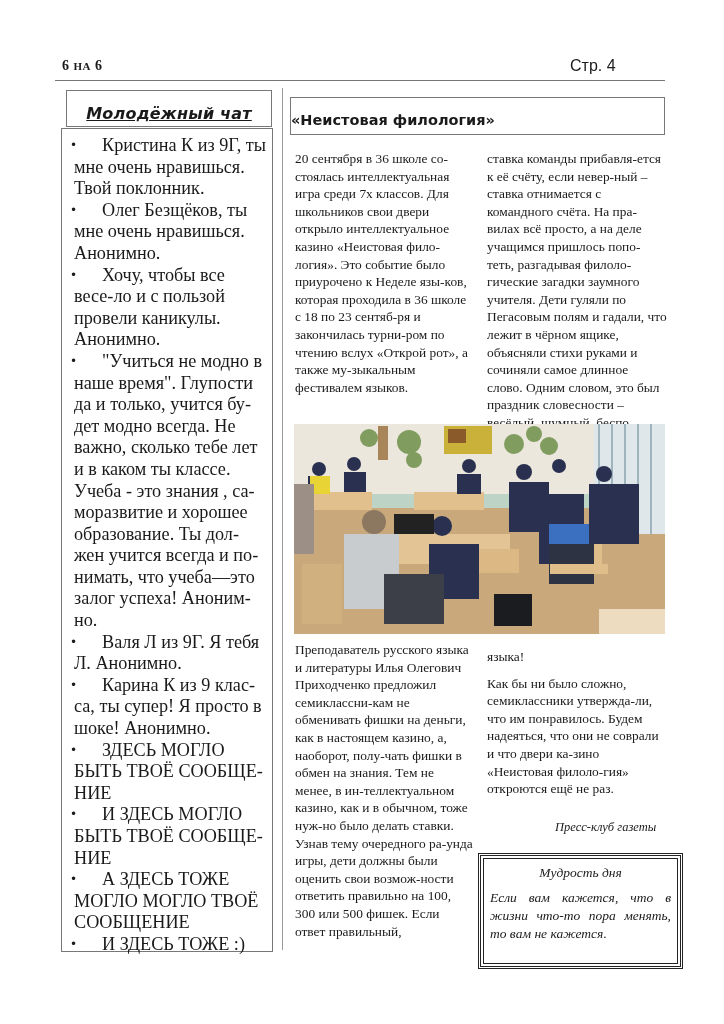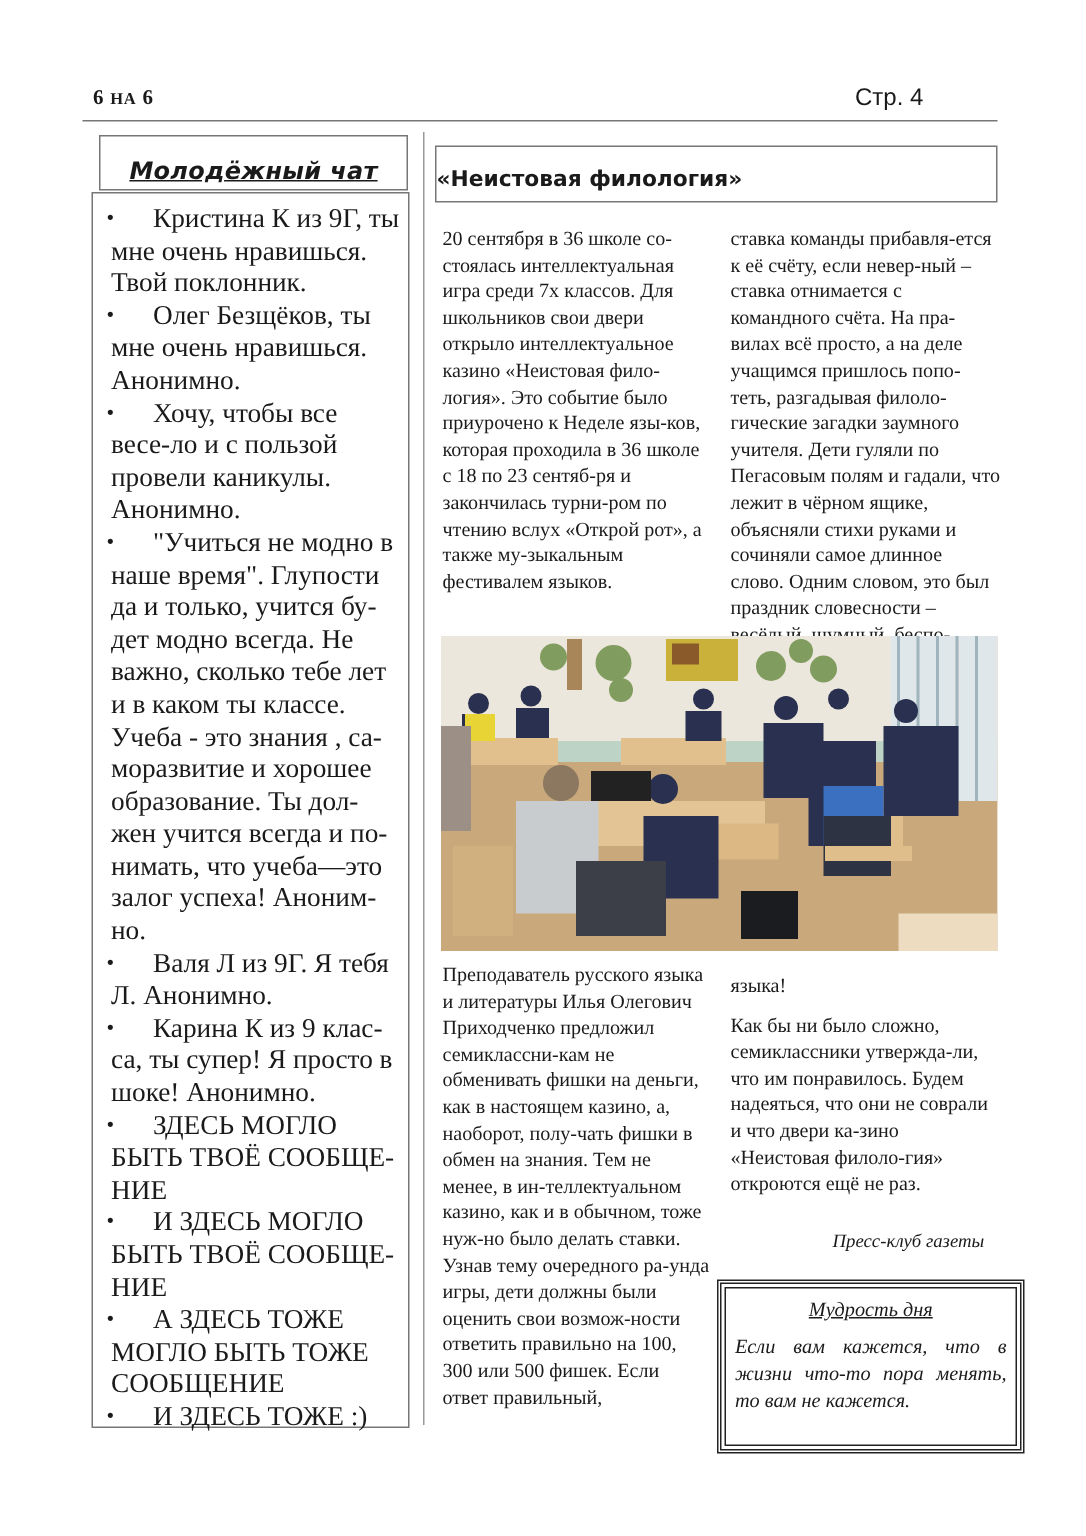--- a/index.html
+++ b/index.html
@@ -27,21 +27,21 @@
   .col-b { left:487px; top:150px; width:180px; }
   .col-c { left:295px; top:641px; width:178px; }
   .col-d { left:487px; top:648px; width:180px; }
   .col-d p + p { margin-top:9px; }
   .signature { left:555px; top:820px; font-family:"Liberation Serif", serif; font-style:italic; font-size:12.5px; }
 
   .photo { left:294px; top:424px; width:371px; height:210px; overflow:hidden; background:#d7cbb6; }
 
   .wisdom-outer { left:478px; top:853px; width:205px; height:116px; border:3px double #222; box-sizing:border-box; padding:2px; }
   .wisdom-inner { width:100%; height:100%; border:1.5px solid #222; box-sizing:border-box; position:relative; }
-  .wisdom-title { position:absolute; left:0; right:0; top:6px; text-align:center; font-family:"Liberation Serif", serif; font-style:italic; font-size:13.5px; text-decoration:underline; }
+  .wisdom-title { position:absolute; left:0; right:0; top:6px; text-align:center; font-family:"Liberation Serif", serif; font-style:italic; font-size:13.5px; }
   .wisdom-text { position:absolute; left:6px; right:6px; top:30px; font-family:"Liberation Serif", serif; font-style:italic; font-size:13.5px; line-height:18px; text-align:justify; }
 </style>
 </head>
 <body>
 
 <div class="abs hdr-left">
   <span>6</span>
   <span class="sc">НА</span>
   <span>6</span>
 </div>
@@ -55,21 +55,21 @@
 <div class="abs chat-box">
   <ul class="chat-list">
     <li>Кристина К из 9Г, ты мне очень нравишься. Твой поклонник.</li>
     <li>Олег Безщёков, ты мне очень нравишься. Анонимно.</li>
     <li>Хочу, чтобы все весе-ло и с пользой провели каникулы. Анонимно.</li>
     <li>"Учиться не модно в наше время". Глупости да и только, учится бу-дет модно всегда. Не важно, сколько тебе лет и в каком ты классе. Учеба - это знания , са-моразвитие и хорошее образование. Ты дол-жен учится всегда и по-нимать, что учеба—это залог успеха! Аноним-но.</li>
     <li>Валя Л из 9Г. Я тебя Л. Анонимно.</li>
     <li>Карина К из 9 клас-са, ты супер! Я просто в шоке! Анонимно.</li>
     <li>ЗДЕСЬ МОГЛО БЫТЬ ТВОЁ СООБЩЕ-НИЕ</li>
     <li>И ЗДЕСЬ МОГЛО БЫТЬ ТВОЁ СООБЩЕ-НИЕ</li>
-    <li>А ЗДЕСЬ ТОЖЕ МОГЛО БЫТЬ ТОЖЕ СООБЩЕНИЕ</li>
+    <li>А ЗДЕСЬ ТОЖЕ МОГЛО МОГЛО ТВОЁ СООБЩЕНИЕ</li>
     <li>И ЗДЕСЬ ТОЖЕ :)</li>
   </ul>
 </div>
 
 <div class="abs art-title-box">
   <div class="art-title">«Неистовая филология»</div>
 </div>
 
 <div class="abs col col-a">
   <p>20 сентября в 36 школе со-стоялась интеллектуальная игра среди 7х классов. Для школьников свои двери открыло интеллектуальное казино «Неистовая фило-логия». Это событие было приурочено к Неделе язы-ков, которая проходила в 36 школе с 18 по 23 сентяб-ря и закончилась турни-ром по чтению вслух «Открой рот», а также му-зыкальным фестивалем языков.</p>

